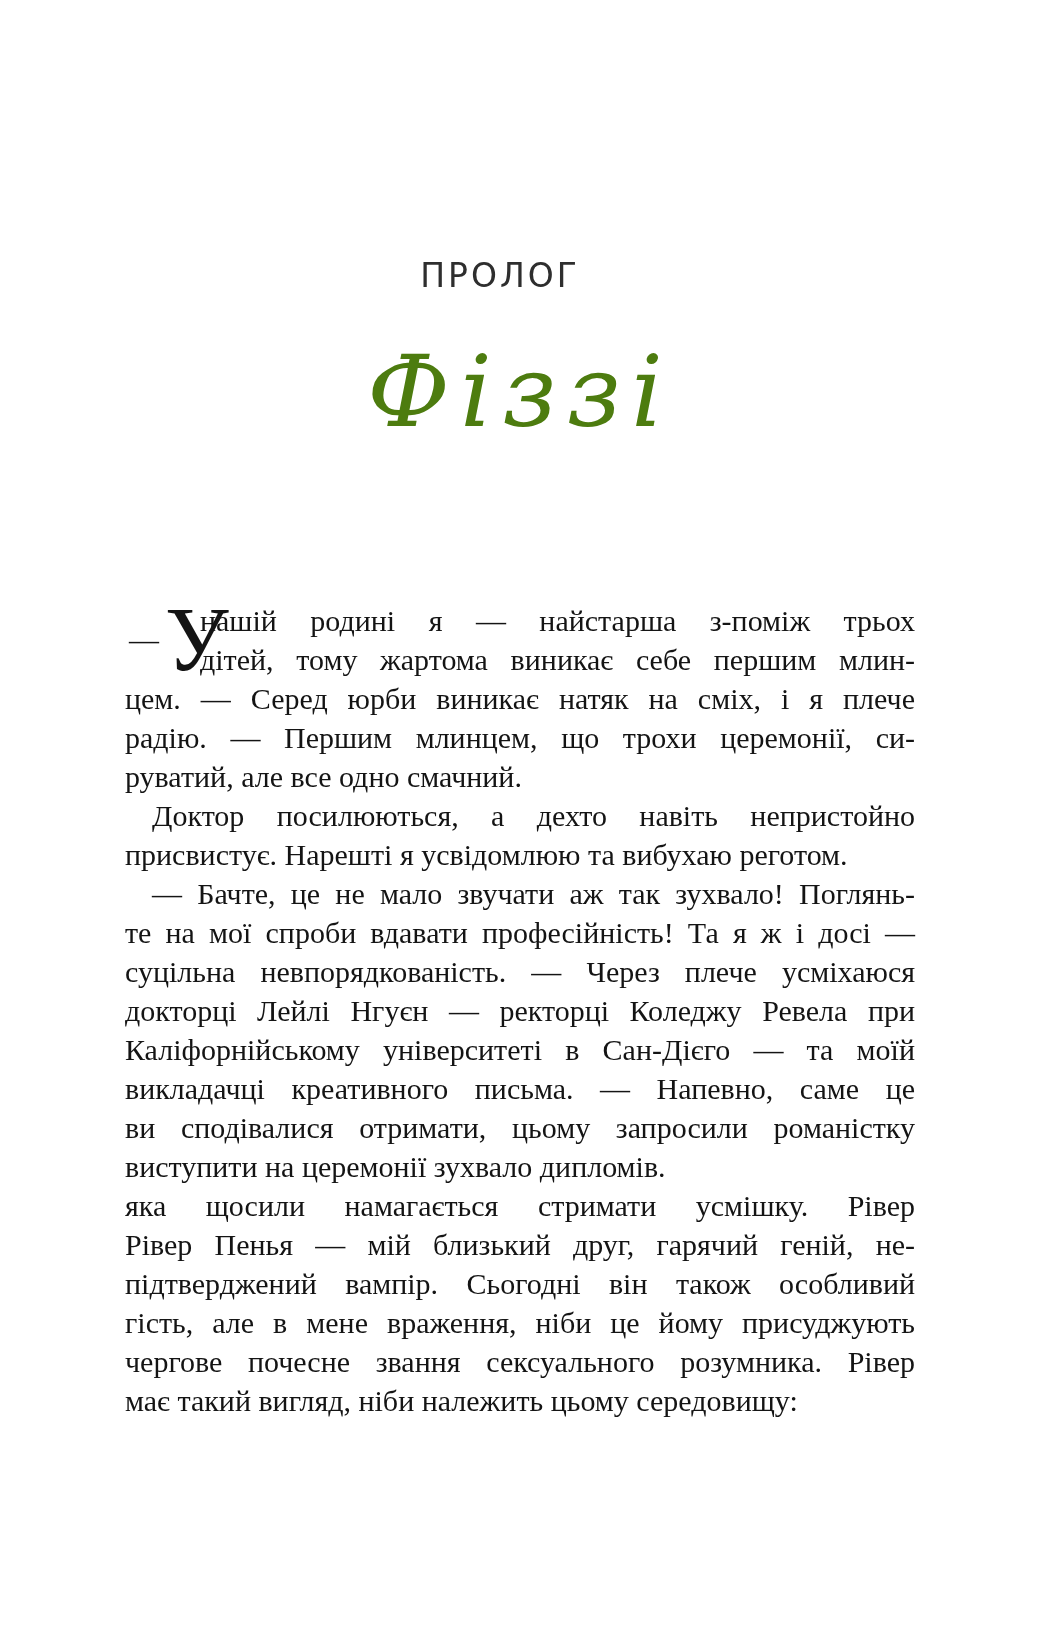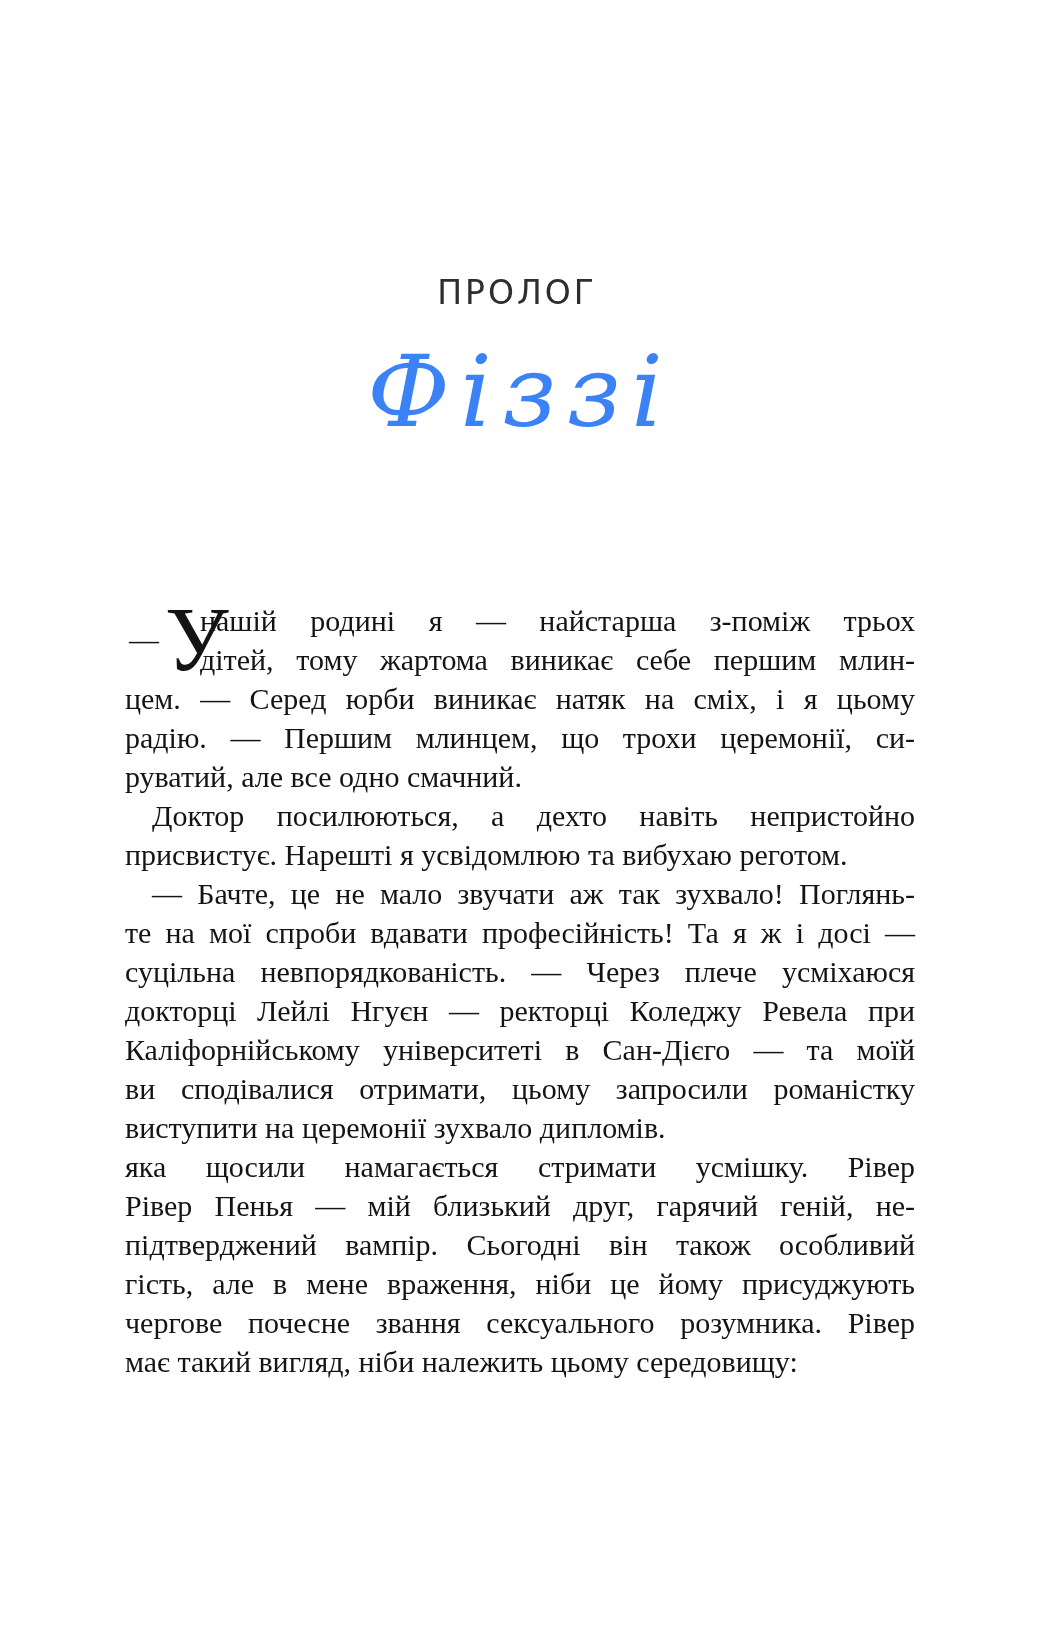--- a/index.html
+++ b/index.html
@@ -15,42 +15,42 @@
     color: #151515;
     font-family: "Liberation Serif", serif;
     overflow: hidden;
   }
   
   .chapter-title {
     position: absolute;
     top: 256px;
     left: 0;
     width: 1000px; 
-    margin: 17px;
+    margin: 0;
     text-align: center;
     font-family: "DejaVu Sans", sans-serif;
     font-weight: 400;
     font-size: 33px;
     letter-spacing: 3px;
     color: #2e2e2e;
   }
   
   .pov-script {
     position: absolute;
     top: 322px;
     left: 0;
     width: 1040px;
     text-align: center;
     font-family: "DejaVu Serif", serif;
     font-style: italic;
     font-weight: 400;
     font-size: 100px;
     letter-spacing: 10px;
     line-height: 1.4;
-    color: #3b82f6;
+    color: #4d7c0f;
   }
   
   .text-block {
     position: absolute;
     left: 125px;
     top: 601px;
     width: 790px;
     font-size: 30px;
     line-height: 39px;
     color: #141414;
@@ -100,36 +100,37 @@
 
   <main class="text-block">
 
     <section class="para">
       <span class="dropcap">
         <span class="dc-dash">—</span>
         <span class="dc-letter">У</span>
       </span>
       <div class="line">нашій родині я — найстарша з-поміж трьох</div>
       <div class="line">дітей, тому жартома виникає себе першим млин-</div>
-      <div class="line">цем. — Серед юрби виникає натяк на сміх, і я цьому</div>
+      <div class="line">цем. — Серед юрби виникає натяк на сміх, і я плече</div>
       <div class="line">радію. — Першим млинцем, що трохи церемонії, си-</div>
       <div class="line last">руватий, але все одно смачний.</div>
     </section>
 
     <section class="para">
       <div class="line indent">Доктор посилюються, а дехто навіть непристойно</div>
       <div class="line last">присвистує. Нарешті я усвідомлюю та вибухаю реготом.</div>
     </section>
 
     <section class="para">
       <div class="line indent">— Бачте, це не мало звучати аж так зухвало! Поглянь-</div>
       <div class="line">те на мої спроби вдавати професійність! Та я ж і досі —</div>
       <div class="line">суцільна невпорядкованість. — Через плече усміхаюся</div>
       <div class="line">докторці Лейлі Нгуєн — ректорці Коледжу Ревела при</div>
       <div class="line">Каліфорнійському університеті в Сан-Дієго — та моїй</div>
+      <div class="line">викладачці креативного письма. — Напевно, саме це</div>
       <div class="line">ви сподівалися отримати, цьому запросили романістку</div>
       <div class="line last">виступити на церемонії зухвало дипломів.</div>
     </section>
 
     <section class="para">
       <div class="line">яка щосили намагається стримати усмішку. Рівер</div>
       <div class="line">Рівер Пенья — мій близький друг, гарячий геній, не-</div>
       <div class="line">підтверджений вампір. Сьогодні він також особливий</div>
       <div class="line">гість, але в мене враження, ніби це йому присуджують</div>
       <div class="line">чергове почесне звання сексуального розумника. Рівер</div>

